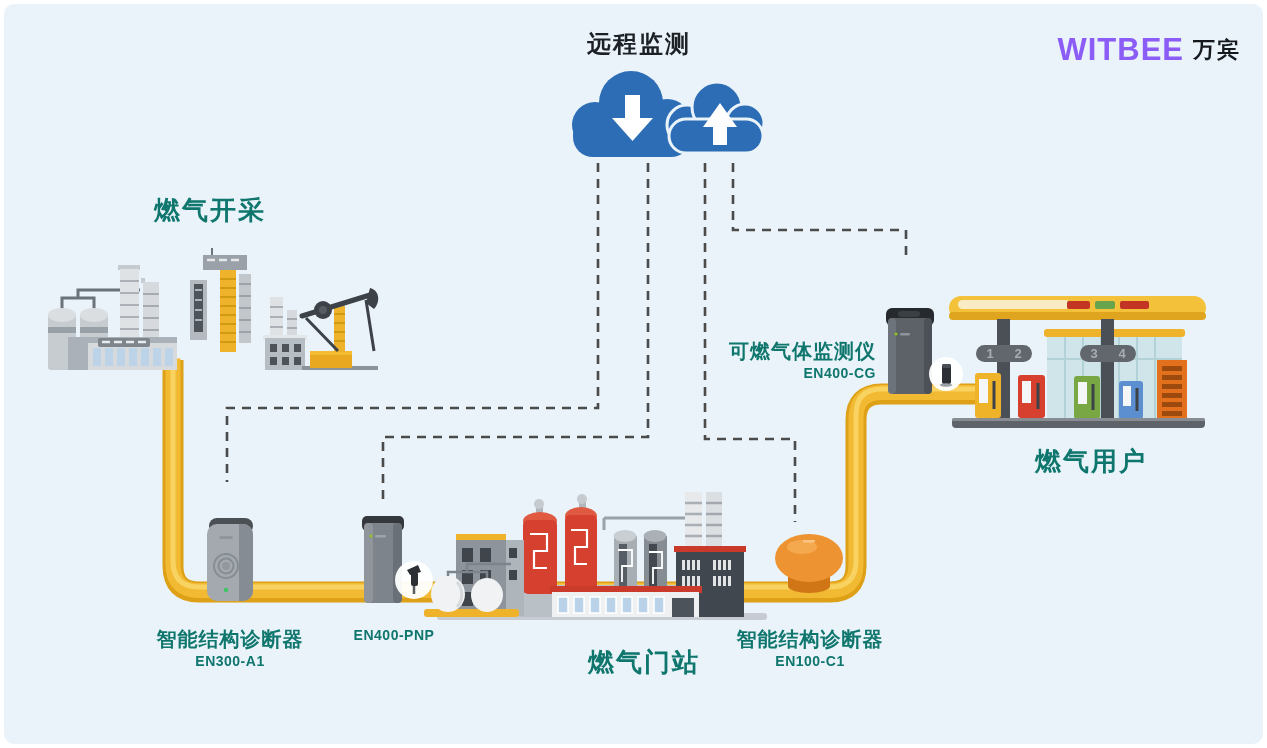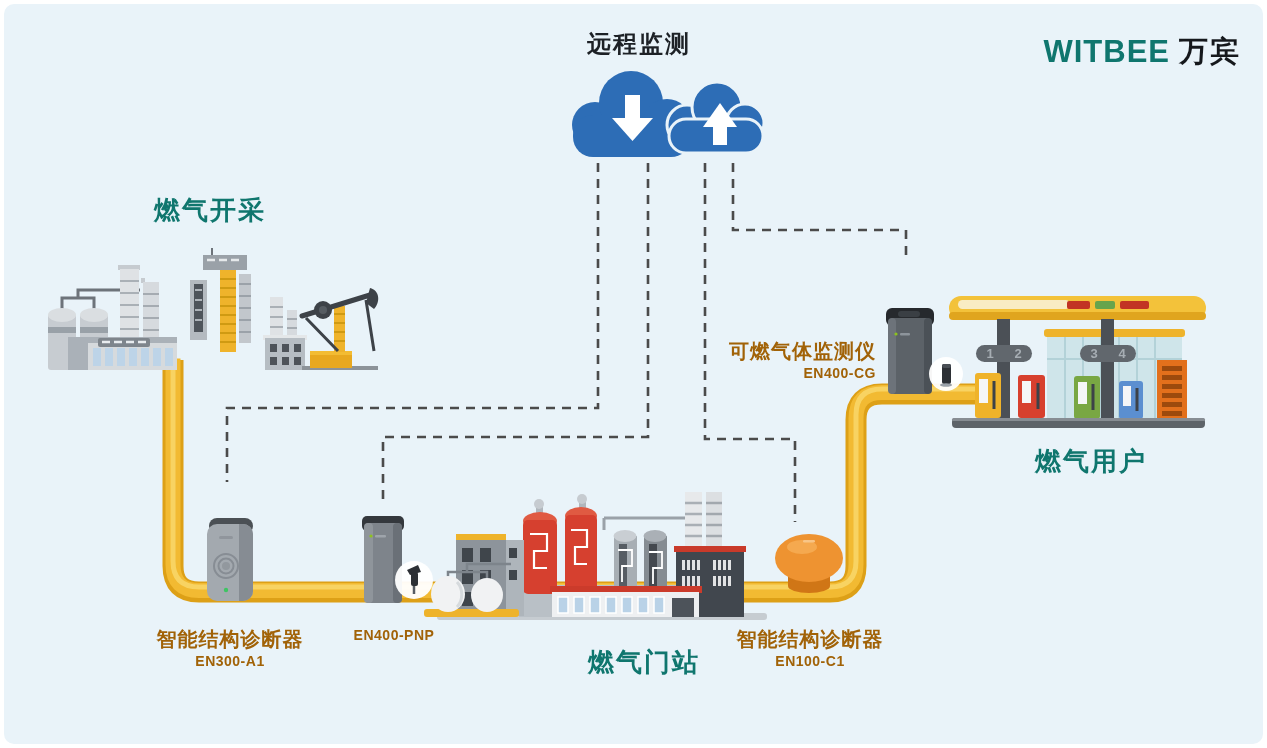--- a/index.html
+++ b/index.html
@@ -3,23 +3,23 @@
 <meta charset="utf-8">
 <style>
   html,body{margin:0;padding:0;background:#ffffff;}
   .frame{position:relative;width:1267px;height:748px;background:#ffffff;overflow:hidden;
          font-family:"Liberation Sans","DejaVu Sans",sans-serif;}
   .canvas{position:absolute;left:4px;top:4px;right:4px;bottom:4px;background:#e9f3f9;border-radius:10px;}
   .abs{position:absolute;}
   .title{font-size:24px;font-weight:700;color:#1d2126;letter-spacing:2px;text-align:left;width:200px;}
   .section-label{font-size:26px;font-weight:700;color:#0f766e;letter-spacing:2px;text-align:center;width:220px;}
   .brand{display:flex;align-items:center;gap:9px;}
-  .brand .en{font-size:31px;font-weight:800;color:#0f766e;letter-spacing:1px;}
-  .brand .cn{font-size:29px;font-weight:800;color:#15181c;letter-spacing:2px;}
-  .dev-label{width:210px;text-align:center;color:#a16207;line-height:1.32;}
+  .brand .en{font-size:31px;font-weight:800;color:#8b5cf6;letter-spacing:1px;}
+  .brand .cn{font-size:22px;font-weight:800;color:#15181c;letter-spacing:2px;}
+  .dev-label{width:210px;text-align:center;color:#0f766e;line-height:1.32;}
   .dev-label .nm{font-size:20px;font-weight:600;letter-spacing:1px;}
   .dev-label .md{font-size:14px;font-weight:600;letter-spacing:.5px;}
   .dev-label.right{text-align:right;}
   svg{display:block;overflow:visible;}
 </style>
 </head>
 <body>
 
 <div class="frame">
 <div class="canvas">

